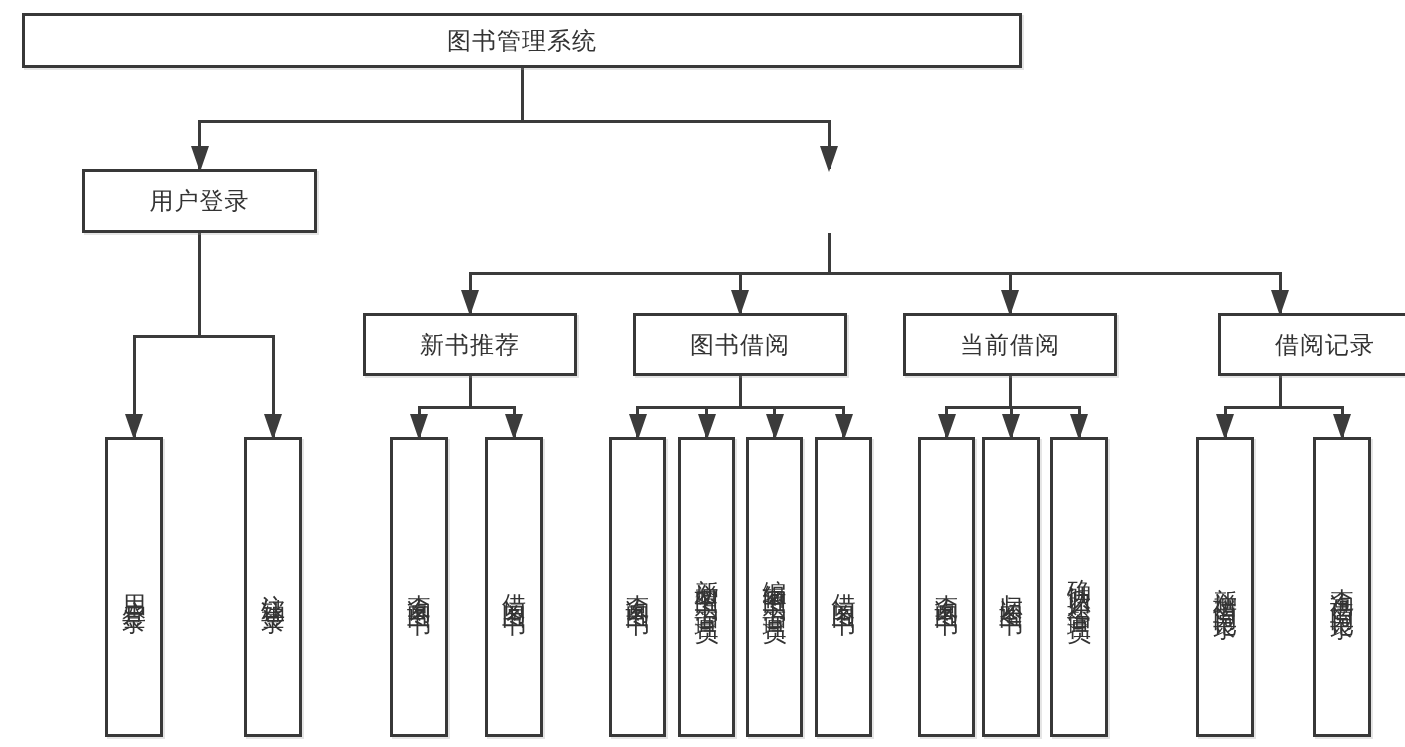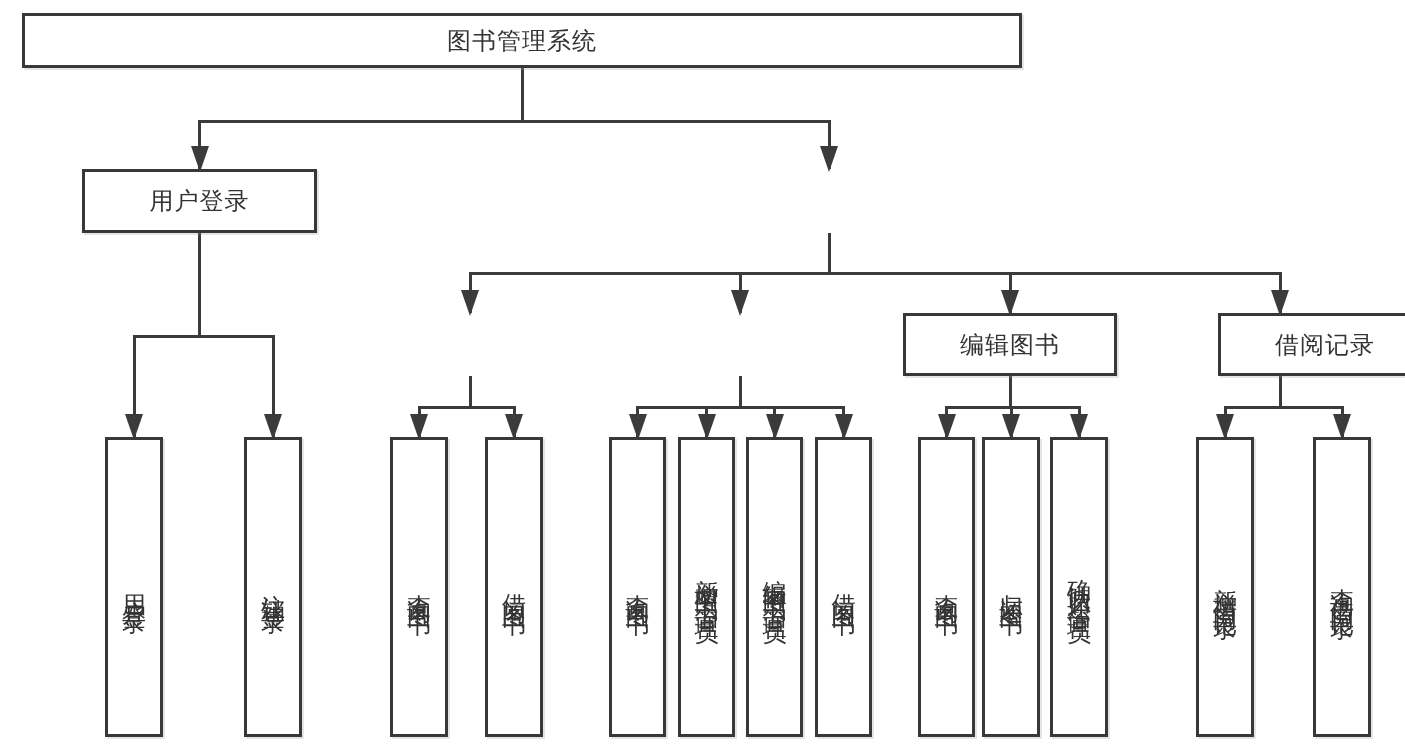--- a/index.html
+++ b/index.html
@@ -50,22 +50,28 @@
 </head>
 <body>
 
 <div id="canvas">
 <div class="node horizontal" style="left: 22px; top: 13px; width: 1000px; height: 55px;">
       <span>图书管理系统</span>
     </div>
     <div class="node horizontal" style="left: 82px; top: 169px; width: 235px; height: 64px;">
       <span>用户登录</span>
     </div>
+    <div class="node horizontal" style="left: 363px; top: 313px; width: 214px; height: 63px;">
+      <span>新书推荐</span>
+    </div>
+    <div class="node horizontal" style="left: 633px; top: 313px; width: 214px; height: 63px;">
+      <span>图书借阅</span>
+    </div>
     <div class="node horizontal" style="left: 903px; top: 313px; width: 214px; height: 63px;">
-      <span>编辑图书</span>
+      <span>当前借阅</span>
     </div>
     <div class="node horizontal" style="left: 1173px; top: 313px; width: 214px; height: 63px; margin-left: 45px;">
       <span>借阅记录</span>
     </div>
     <div class="node vertical" style="left: 105px; top: 437px; width: 58px; height: 300px;">
       <span>用户登录</span>
     </div>
     <div class="node vertical" style="left: 244px; top: 437px; width: 58px; height: 300px;">
       <span>注销登录</span>
     </div>

